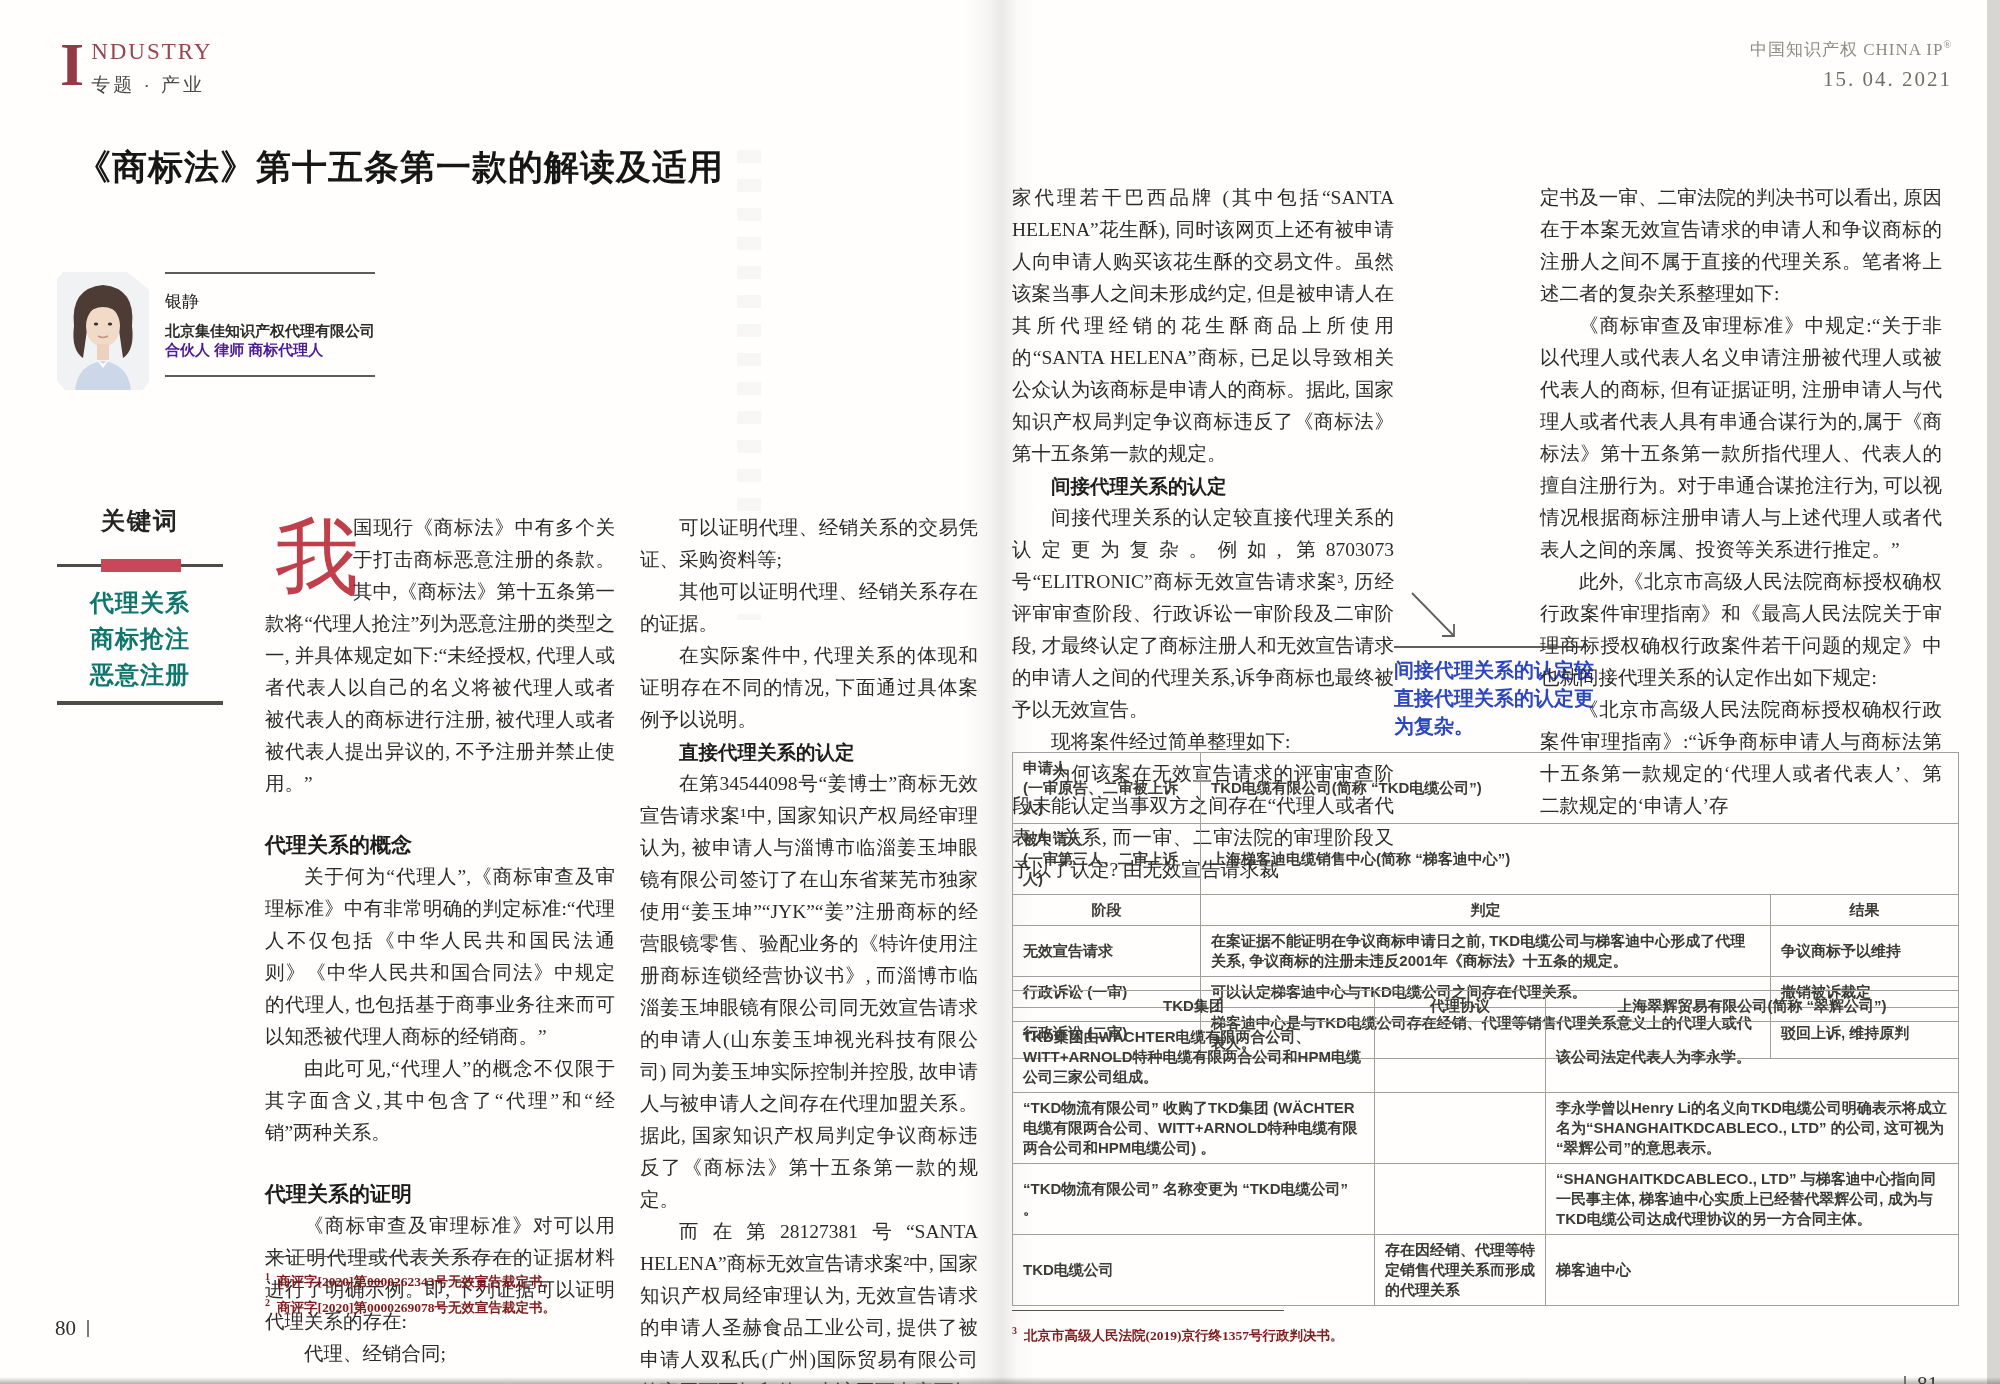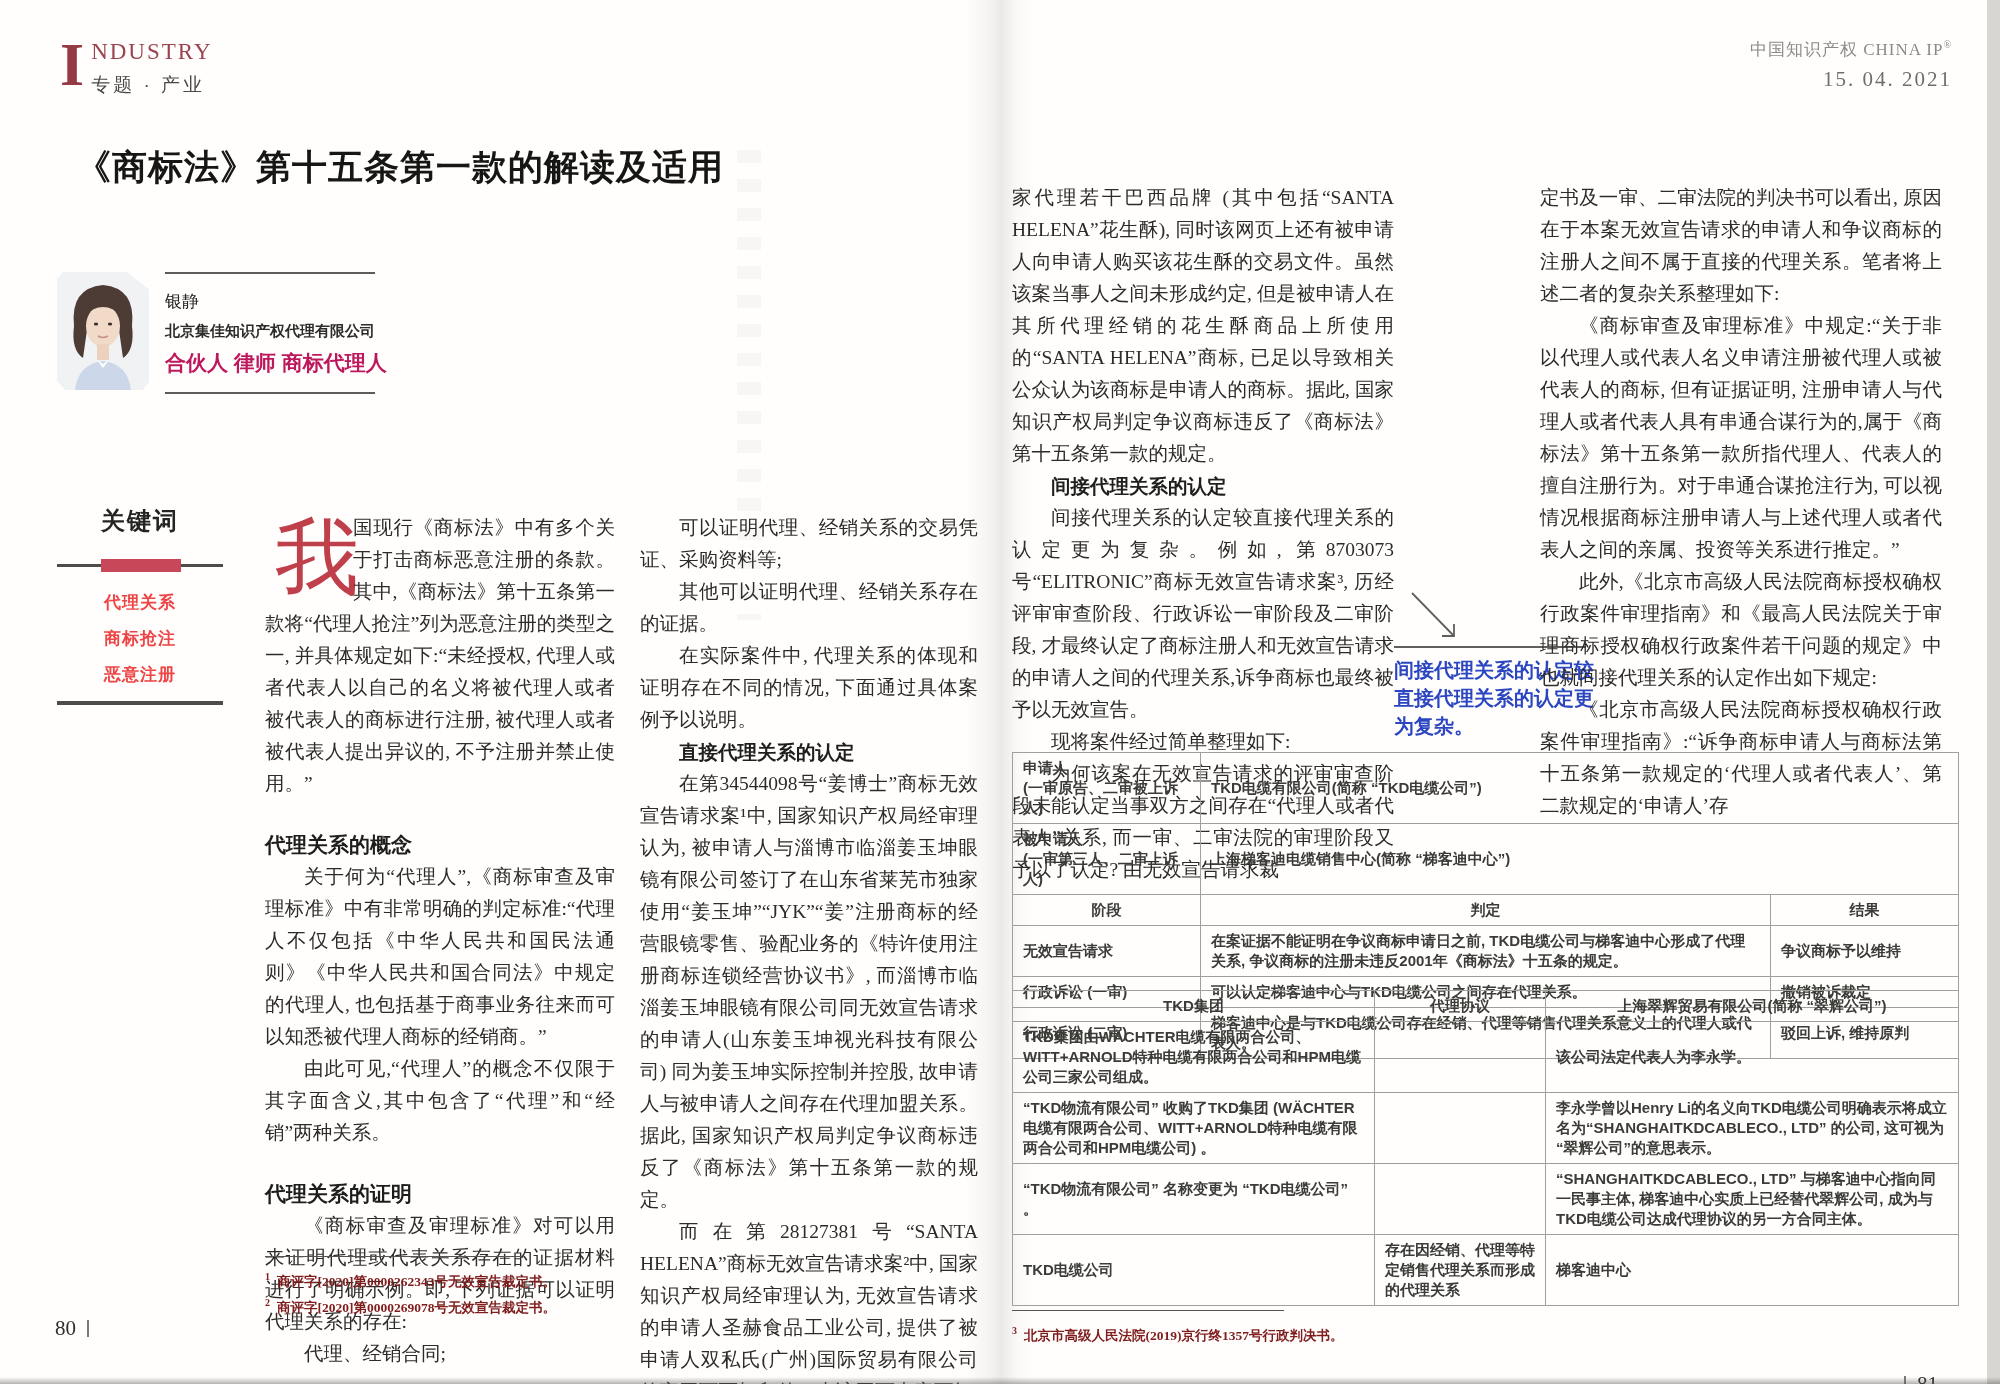--- a/index.html
+++ b/index.html
@@ -35,31 +35,31 @@
 
   
   .author{position:absolute;left:57px;top:272px;width:460px;}
   .author-photo{position:absolute;left:0;top:0;width:92px;height:118px;
       clip-path:polygon(0 6%,7% 0,76% 0,100% 15%,100% 93%,93% 100%,9% 100%,0 92%);
       background:#f1f2f3;}
   .author-info{position:absolute;left:108px;top:0;width:230px;}
   .a-rule{border:0;border-top:2px solid #5c5c58;margin:0;width:210px;}
   .a-name{font-size:17px;font-weight:400;color:#222;margin-top:16px;}
   .a-org{font-size:15px;font-weight:700;color:#2c2c2a;margin-top:9px;}
-  .a-titles{font-size:21px;font-weight:700;color:#be185d;margin-top:8px;}
+  .a-titles{font-size:15px;font-weight:700;color:#4c1d95;margin-top:0;}
   .a-rule2{border:0;border-top:2px solid #5c5c58;margin:15px 0 0 0;width:210px;}
 
   
   .kw{position:absolute;left:57px;top:505px;width:166px;text-align:center;}
   .kw-head{font-size:24px;font-weight:700;letter-spacing:2px;color:#242422;}
   .kw-div{position:relative;height:13px;margin-top:22px;}
   .kw-div .base{position:absolute;left:0;right:0;top:5px;height:3px;background:#4c4c48;}
   .kw-div .red{position:absolute;left:44px;top:0;width:80px;height:13px;background:#c8485a;}
   .kw-items{margin-top:13px;}
-  .kw-item{font-size:17px;font-weight:700;color:#ef4444;line-height:36px;letter-spacing:1px;}
+  .kw-item{font-size:24px;font-weight:700;color:#0f766e;line-height:36px;letter-spacing:1px;}
   .kw-bot{height:4px;background:#4c4c48;margin-top:8px;}
 
   
   .bodycol{position:absolute;text-align:justify;font-size:19.5px;line-height:32px;color:#2d2b28;}
   .bodycol p{margin:0;}
   .ind{text-indent:2em;}
   .subhead{font-family:"Liberation Sans","DejaVu Sans",sans-serif;font-weight:700;text-indent:2em;color:#1e1e1c;}
   .colhead{font-family:"Liberation Sans","DejaVu Sans",sans-serif;font-weight:700;font-size:21px;
            color:#1d1d1b;margin-top:29px !important;}
   .dropcap{float:left;width:78px;height:96px;font-size:84px;line-height:92px;color:#bf3f4b;

